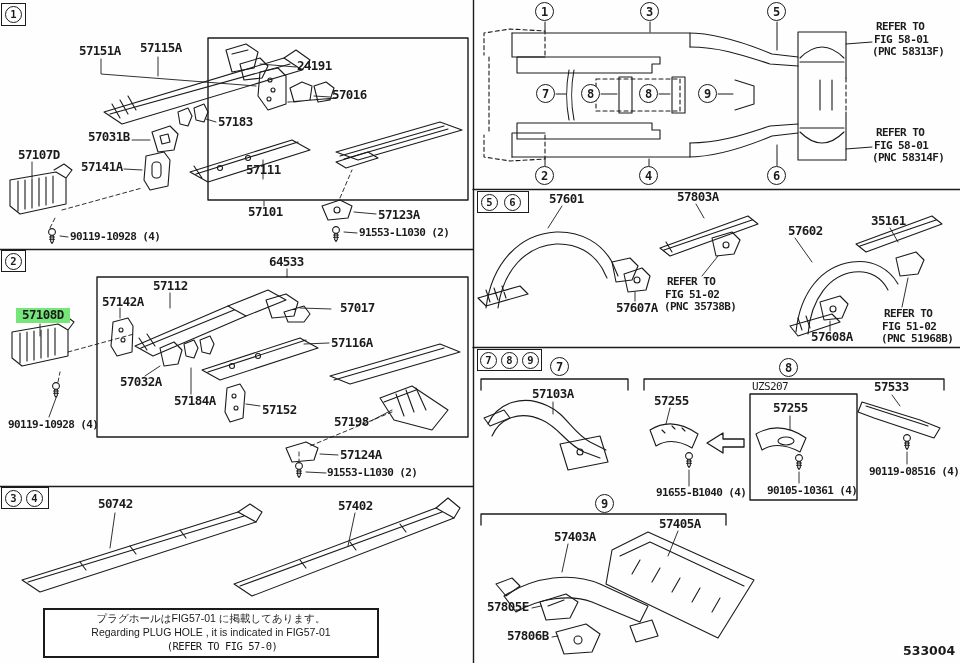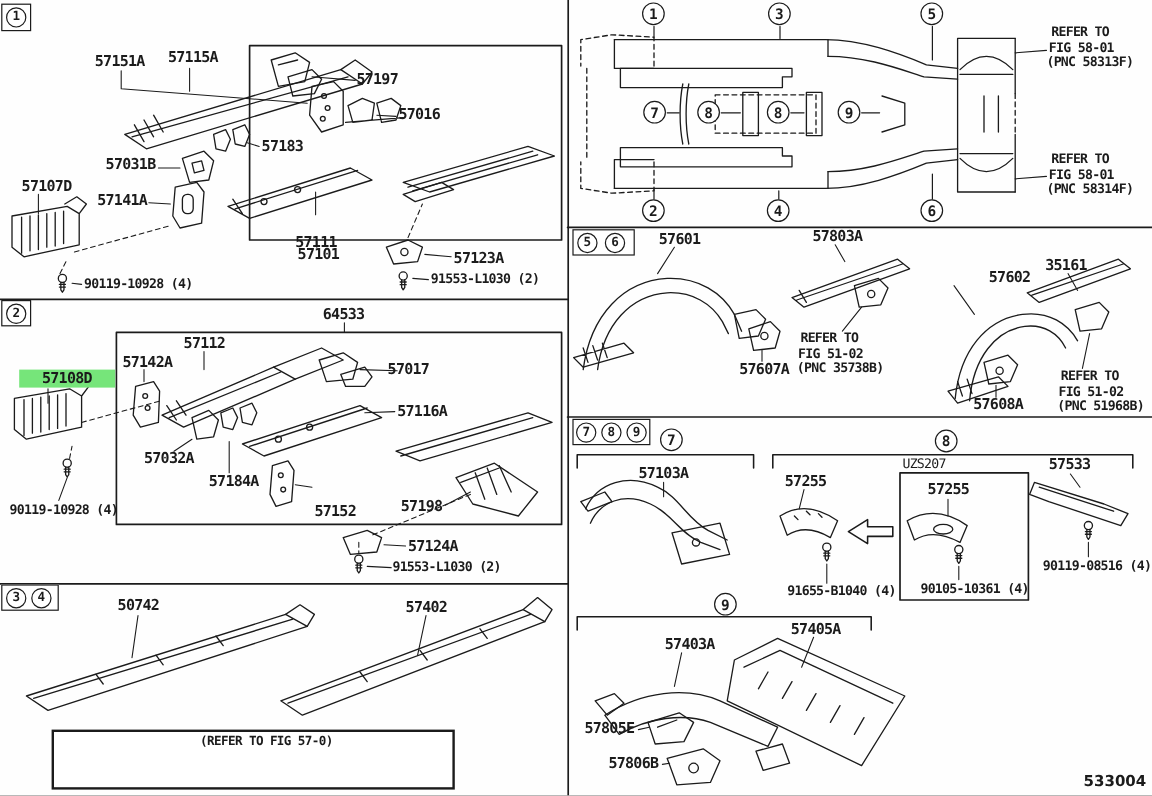--- a/index.html
+++ b/index.html
@@ -13,24 +13,24 @@
           line-height:12.5px;white-space:nowrap;}
   .badge{position:absolute;z-index:3;box-sizing:border-box;width:17px;height:17px;
          border:1.6px solid #1b1b1b;border-radius:50%;background:#fff;
          display:flex;align-items:center;justify-content:center;
          font-size:10.5px;font-weight:bold;line-height:1;}
   .badge.big{width:19px;height:19px;font-size:12px;}
   .cornerbox{position:absolute;z-index:2;box-sizing:border-box;border:1.5px solid #1b1b1b;background:#fff;}
   .notebox{position:absolute;z-index:3;left:43px;top:608px;width:332px;height:45px;
            border:2px solid #1b1b1b;background:#fff;text-align:center;
            font-family:"Liberation Sans", sans-serif;font-size:10.5px;line-height:14px;padding-top:1px;}
-  .notebox .ref{font-weight:bold;font-family:"DejaVu Sans Mono", monospace;letter-spacing:-0.5px;padding-left:22px;}
+  .notebox .ref{font-weight:normal;font-family:"DejaVu Sans Mono", monospace;letter-spacing:-0.5px;padding-left:22px;}
   .docnum{position:absolute;z-index:3;left:903px;top:643px;font-family:"DejaVu Sans", sans-serif;
           font-size:12.5px;font-weight:bold;letter-spacing:0;}
-  .hl{padding:1px 19px;}
+  .hl{padding:1px 6px;}
 </style>
 </head>
 <body>
 
 <div class="stage">
 
 <svg class="art" width="960" height="663" viewBox="0 0 960 663" stroke="#1b1b1b" fill="none" stroke-width="1.1" stroke-linejoin="round" stroke-linecap="round">
   <defs>
     <g id="bolt">
       <circle cx="0" cy="0" r="3.4"></circle>
@@ -248,66 +248,68 @@
   <div class="badge big" style="left:535px;top:166px">2</div>
   <div class="badge big" style="left:639px;top:166px">4</div>
   <div class="badge big" style="left:767px;top:166px">6</div>
 
   <div class="badge big" style="left:550px;top:357px">7</div>
   <div class="badge big" style="left:779px;top:358px">8</div>
   <div class="badge big" style="left:595px;top:494px">9</div>
 
   <div class="lbl" style="left:79px;top:45px">57151A</div>
   <div class="lbl" style="left:140px;top:42px">57115A</div>
-  <div class="lbl" style="left:297px;top:60px">57197</div>
+  <div class="lbl" style="left:297px;top:60px">24191</div>
   <div class="lbl" style="left:332px;top:89px">57016</div>
   <div class="lbl" style="left:218px;top:116px">57183</div>
   <div class="lbl" style="left:88px;top:131px">57031B</div>
   <div class="lbl" style="left:18px;top:149px">57107D</div>
   <div class="lbl" style="left:81px;top:161px">57141A</div>
-  <div class="lbl" style="left:246px;top:196px">57111</div>
+  <div class="lbl" style="left:246px;top:164px">57111</div>
   <div class="lbl" style="left:248px;top:206px">57101</div>
   <div class="lbl" style="left:378px;top:209px">57123A</div>
   <div class="lbl f11" style="left:70px;top:231px">90119-10928 (4)</div>
   <div class="lbl f11" style="left:359px;top:227px">91553-L1030 (2)</div>
 
   <div class="lbl" style="left:269px;top:256px">64533</div>
   <div class="lbl" style="left:153px;top:280px">57112</div>
   <div class="lbl" style="left:102px;top:296px">57142A</div>
-  <div class="lbl" style="left:323px;top:302px">57017</div>
+  <div class="lbl" style="left:340px;top:302px">57017</div>
   <div class="lbl hl" style="left: 16px; top: 308px; background-color: rgb(118, 229, 122);">57108D</div>
   <div class="lbl" style="left:331px;top:337px">57116A</div>
   <div class="lbl" style="left:120px;top:376px">57032A</div>
   <div class="lbl" style="left:174px;top:395px">57184A</div>
-  <div class="lbl" style="left:262px;top:420px">57152</div>
+  <div class="lbl" style="left:262px;top:404px">57152</div>
   <div class="lbl" style="left:334px;top:416px">57198</div>
   <div class="lbl f11" style="left:8px;top:419px">90119-10928 (4)</div>
   <div class="lbl" style="left:340px;top:449px">57124A</div>
   <div class="lbl f11" style="left:327px;top:467px">91553-L1030 (2)</div>
 
   <div class="lbl" style="left:98px;top:498px">50742</div>
   <div class="lbl" style="left:338px;top:500px">57402</div>
   <div class="notebox">
+    <div>プラグホールはFIG57-01 に掲載してあります。</div>
+    <div>Regarding PLUG HOLE , it is indicated in FIG57-01</div>
     <div class="ref">(REFER TO FIG 57-0)</div>
   </div>
 
   <div class="refblk" style="left:872px;top:21px;text-align:left">
     <div style="padding-left:4px">REFER TO</div>
     <div style="padding-left:2px">FIG 58-01</div>
     <div>(PNC 58313F)</div>
   </div>
   <div class="refblk" style="left:872px;top:127px">
     <div style="padding-left:4px">REFER TO</div>
     <div style="padding-left:2px">FIG 58-01</div>
     <div>(PNC 58314F)</div>
   </div>
 
   <div class="lbl" style="left:549px;top:193px">57601</div>
   <div class="lbl" style="left:677px;top:191px">57803A</div>
-  <div class="lbl" style="left:824px;top:225px">57602</div>
+  <div class="lbl" style="left:788px;top:225px">57602</div>
   <div class="lbl" style="left:871px;top:215px">35161</div>
   <div class="lbl" style="left:616px;top:302px">57607A</div>
   <div class="refblk" style="left:664px;top:276px">
     <div style="padding-left:3px">REFER TO</div>
     <div style="padding-left:1px">FIG 51-02</div>
     <div>(PNC 35738B)</div>
   </div>
   <div class="lbl" style="left:811px;top:331px">57608A</div>
   <div class="refblk" style="left:881px;top:308px">
     <div style="padding-left:3px">REFER TO</div>

